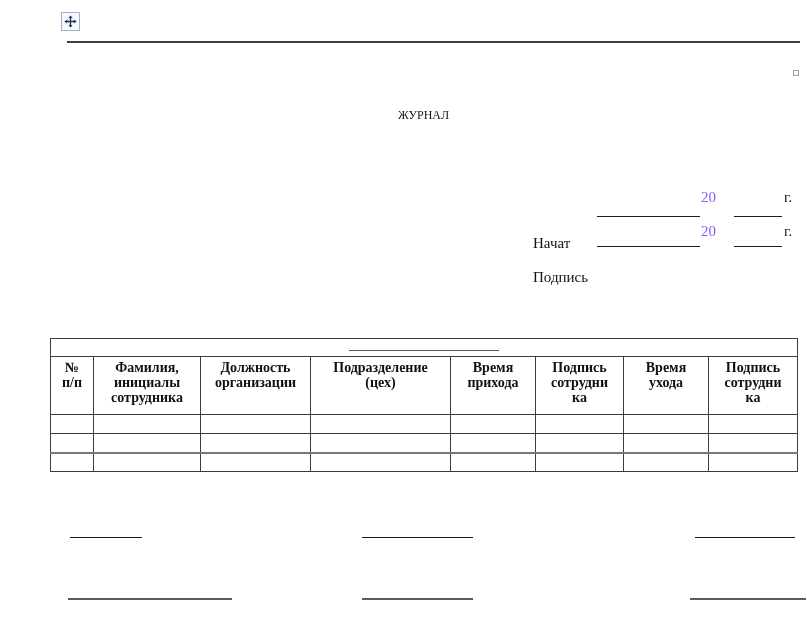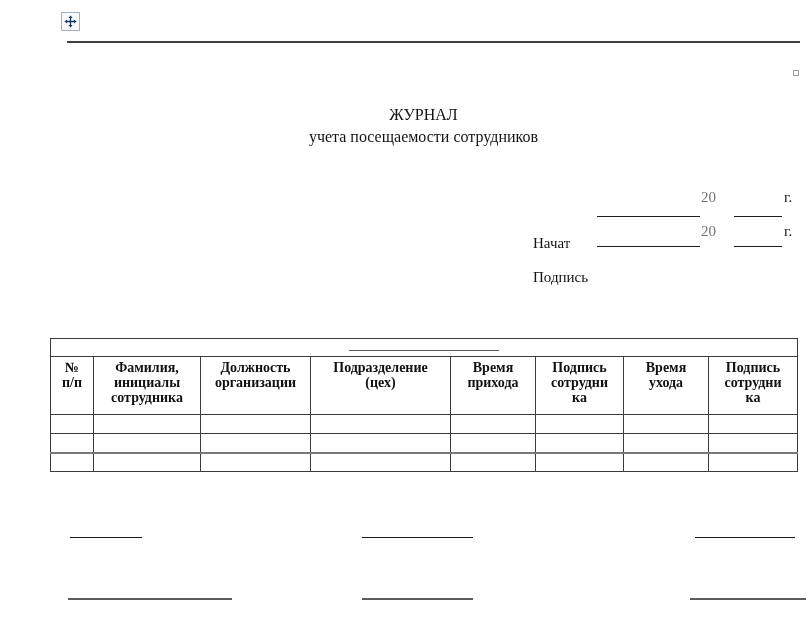--- a/index.html
+++ b/index.html
@@ -32,28 +32,28 @@
     text-align: center; font-size: 10.5px; color: #1f1f1f;
   }
   .square-marker {
     position: absolute; left: 793px; top: 70px;
     width: 6px; height: 6px; border: 1px solid #a0a0a0; background: #fff;
   }
 
   
   .title-block {
     position: absolute; left: 50px; top: 104px; width: 747px;
-    text-align: center; font-size: 16px; line-height: 22px; color: #141414;
+    text-align: center; font-size: 12px; line-height: 22px; color: #141414;
   }
 
   
   .field-label { position: absolute; font-size: 15px; color: #141414; margin-top: 46px; }
   .lbl-start   { left: 533px; top: 189px; }
   .lbl-end     { left: 533px; top: 223px; }
-  .year-20     { position: absolute; font-size: 15px; color: #737373; }
+  .year-20     { position: absolute; font-size: 15px; color: #8b5cf6; }
   .y20-start   { left: 701px; top: 189px; }
   .y20-end     { left: 701px; top: 223px; }
   .year-g      { position: absolute; font-size: 15px; color: #141414; }
   .yg-start    { left: 784px; top: 189px; }
   .yg-end      { left: 784px; top: 223px; }
   .blank-line  { position: absolute; border-top: 1px solid #1e1e1e; height: 0; }
   .bl-start-1  { left: 597px; top: 216px; width: 103px; }
   .bl-start-2  { left: 734px; top: 216px; width: 48px; }
   .bl-end-1    { left: 597px; top: 246px; width: 103px; }
   .bl-end-2    { left: 734px; top: 246px; width: 48px; }
@@ -105,21 +105,20 @@
         <path d="M8 0.5 L10.6 3.8 H8.8 V7.2 H12.2 V5.4 L15.5 8 L12.2 10.6 V8.8 H8.8 V12.2 H10.6 L8 15.5 L5.4 12.2 H7.2 V8.8 H3.8 V10.6 L0.5 8 L3.8 5.4 V7.2 H7.2 V3.8 H5.4 Z" fill="#17365d"></path>
       </svg>
     </span>
   </div>
 
   <div class="top-rule"></div>
   <div class="square-marker"></div>
 
   <div class="title-block">
     <div>ЖУРНАЛ</div>
-    <div>учета посещаемости сотрудников</div>
   </div>
 
   <span class="field-label lbl-start">Начат</span>
   <div class="blank-line bl-start-1"></div>
   <span class="year-20 y20-start">20</span>
   <div class="blank-line bl-start-2"></div>
   <span class="year-g yg-start">г.</span>
 
   <span class="field-label lbl-end">Подпись</span>
   <div class="blank-line bl-end-1"></div>

